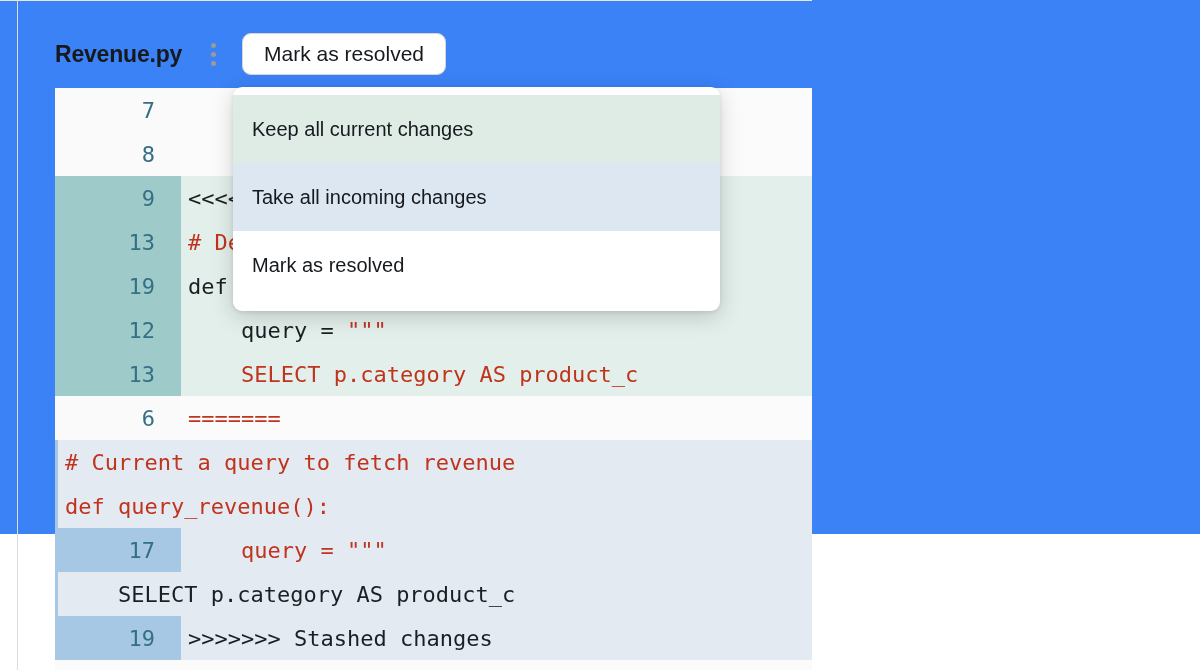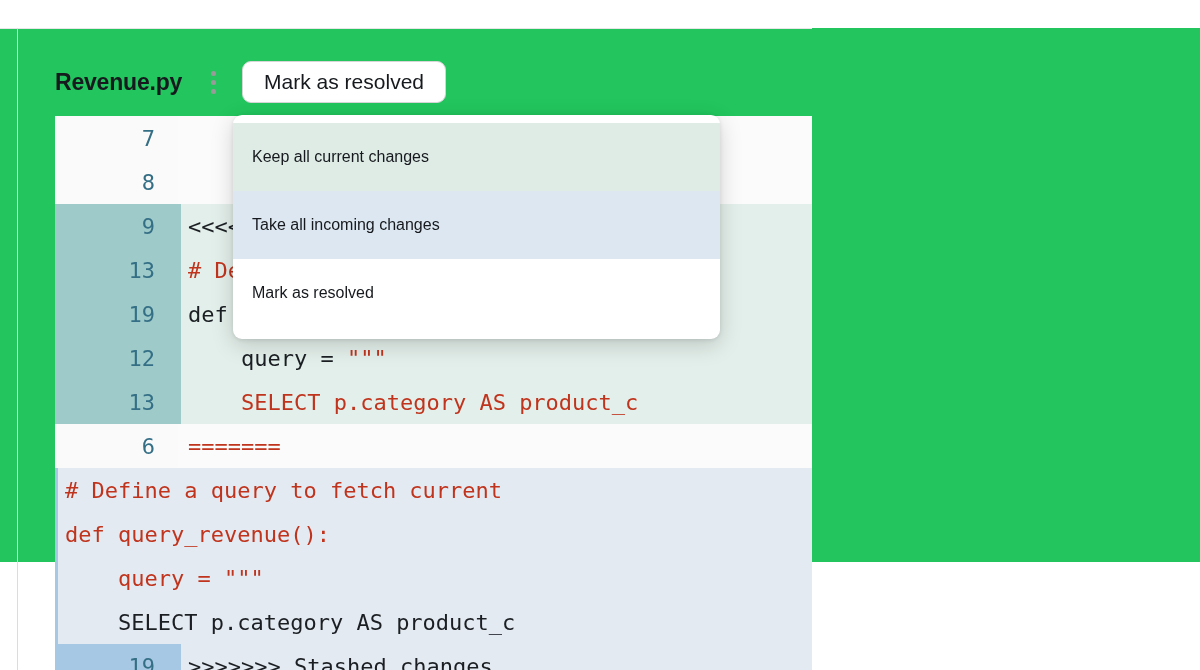--- a/index.html
+++ b/index.html
@@ -10,22 +10,21 @@
     overflow: hidden;
     background: #ffffff;
     font-family: "Liberation Sans", sans-serif;
     -webkit-font-smoothing: antialiased;
   }
 
   #app {
     position: relative;
     width: 1200px;
     height: 534px;
-    background: #22c55e;
-    margin-top: 28px;
+    background: #3b82f6;
   }
 
   
   .top-rule {
     position: absolute;
     left: 0; top: 0;
     width: 812px; height: 1px;
     background: #e6e6e6;
   }
 
@@ -167,21 +166,21 @@
     padding: 8px 0 12px 0;
     overflow: hidden;
     z-index: 40;
   }
   .menu-item {
     height: 68px;
     display: flex;
     align-items: center;
     padding-left: 19px;
     font-family: "Liberation Sans", sans-serif;
-    font-size: 16px;
+    font-size: 20px;
     color: #16191d;
     cursor: pointer;
     white-space: nowrap;
   }
   .menu-item.tint-green { background: #dfece6; }
   .menu-item.tint-blue  { background: #dde7f1; }
   .menu-item.tint-none  { background: #ffffff; }
 </style>
 </head>
 <body>
@@ -231,26 +230,27 @@
         </div>
         <div class="code-row row-current">
           <div class="gutter">13</div>
           <div class="code-cell"><span class="tok-red">    SELECT p.category AS product_c</span></div>
         </div>
         <div class="code-row row-plain">
           <div class="gutter">6</div>
           <div class="code-cell"><span class="tok-red">=======</span></div>
         </div>
         <div class="code-row row-incoming">
-          <div class="code-cell"><span class="tok-red"># Define a query to fetch current</span></div>
+          <div class="code-cell"><span class="tok-red"># Current a query to fetch revenue</span></div>
         </div>
         <div class="code-row row-incoming">
           <div class="code-cell"><span class="tok-red">def query_revenue():</span></div>
         </div>
         <div class="code-row row-incoming">
+          <div class="gutter">17</div>
           <div class="code-cell"><span class="tok-red">    query = """</span></div>
         </div>
         <div class="code-row row-incoming">
           <div class="code-cell"><span class="tok-dark">    SELECT p.category AS product_c</span></div>
         </div>
         <div class="code-row row-incoming">
           <div class="gutter">19</div>
           <div class="code-cell"><span class="tok-dark">&gt;&gt;&gt;&gt;&gt;&gt;&gt; Stashed changes</span></div>
         </div>
       </div>

